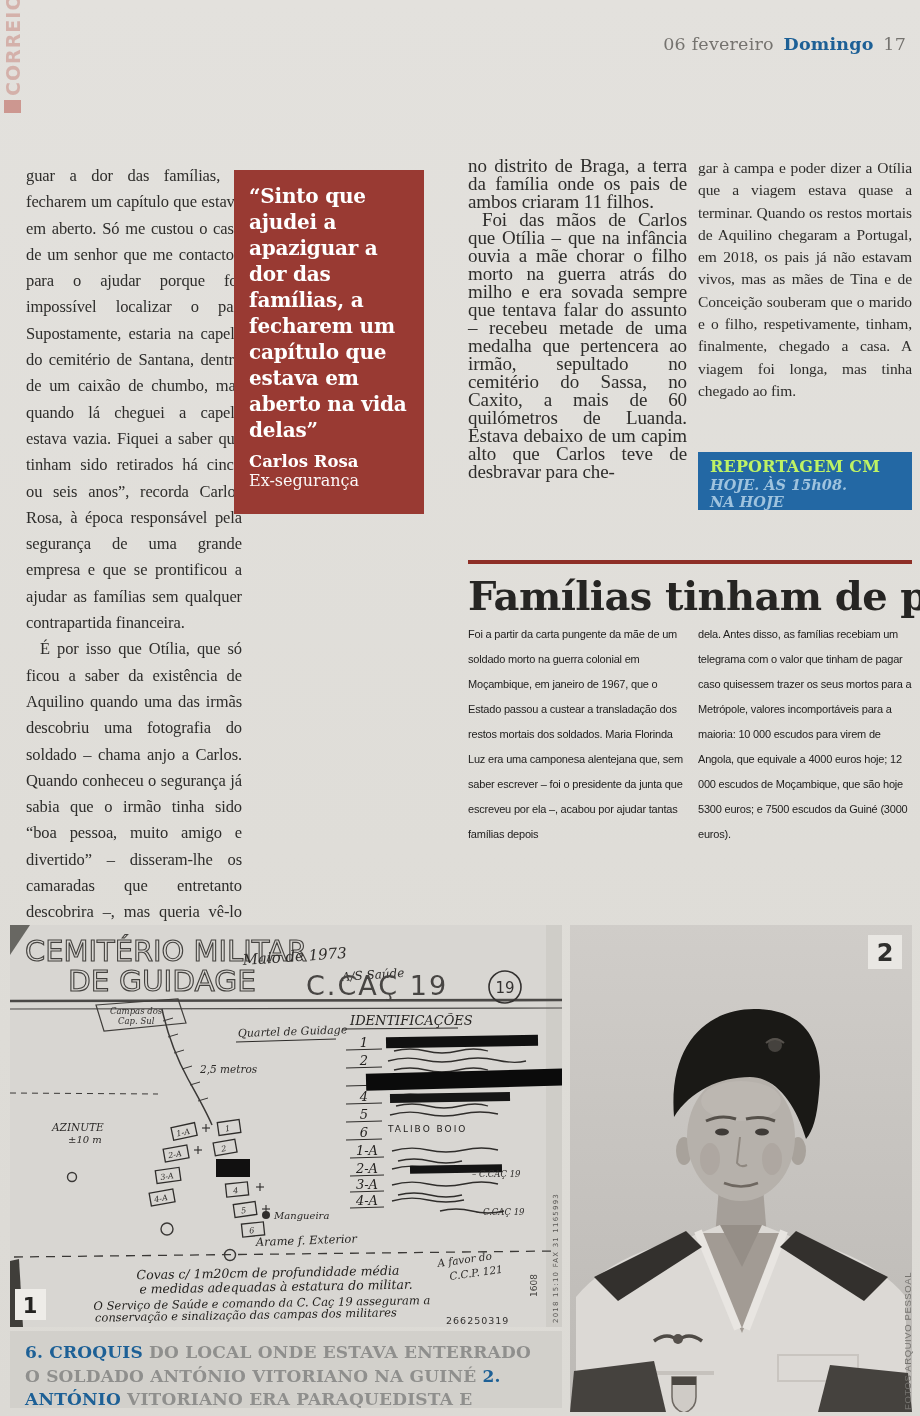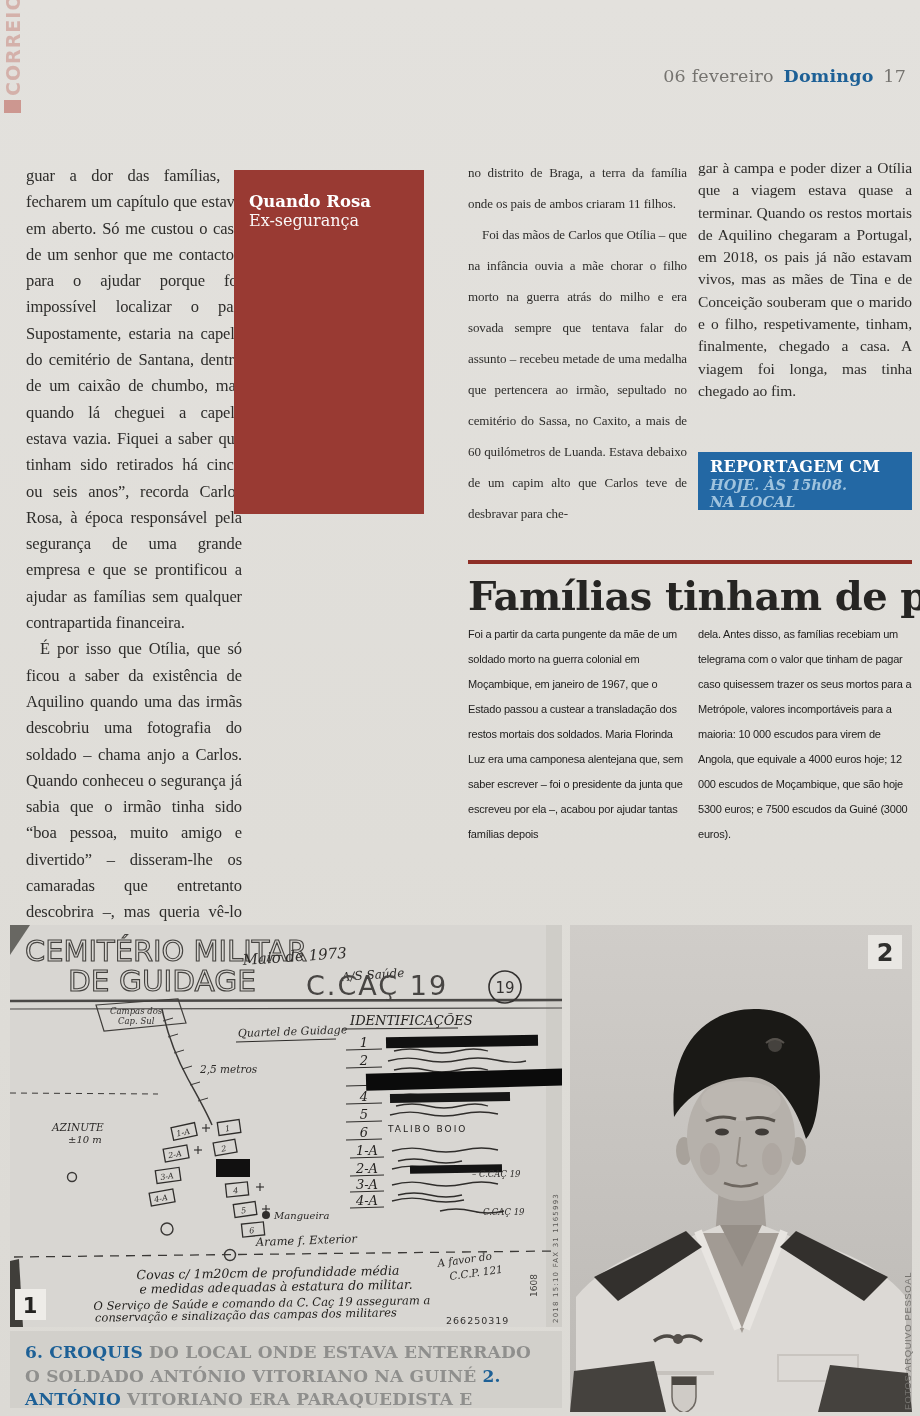--- a/index.html
+++ b/index.html
@@ -3,45 +3,45 @@
 <meta charset="utf-8">
 <style>
   html,body{margin:0;padding:0;}
   body{
     width:920px;height:1416px;position:relative;overflow:hidden;
     background:linear-gradient(180deg,#e3e1dd 0%,#dfddd8 60%,#dcdad5 100%);
     font-family:"Liberation Serif",serif;
   }
   
   .pg-header{position:absolute;right:14px;top:34px;font-family:"DejaVu Serif",serif;
-    font-size:17.5px;color:#75736f;letter-spacing:.2px;margin-top:32px;}
+    font-size:17.5px;color:#75736f;letter-spacing:.2px;}
   .pg-header .edition{color:#1d6096;font-weight:700;margin:0 4px;}
   
   .ghost-masthead{position:absolute;left:2px;top:4px;height:92px;writing-mode:vertical-rl;
     transform:rotate(180deg);font-family:"DejaVu Sans",sans-serif;font-weight:700;
     font-size:19px;letter-spacing:1px;color:rgba(186,84,74,.34);}
   .ghost-box{position:absolute;left:4px;top:100px;width:17px;height:13px;background:rgba(178,62,52,.45);}
   
   .bodycol{position:absolute;color:#2e2d2b;text-align:justify;}
   .bodycol p{margin:0;}
   .bodycol p.indent{text-indent:14px;}
   #col1{left:10px;top:163px;width:216px;font-size:16.5px;line-height:26.3px;letter-spacing:-.1px;margin-left:16px;}
-  #col3{left:468px;top:157px;width:219px;font-size:13px;line-height:31px;letter-spacing:-.1px;}
+  #col3{left:468px;top:157px;width:219px;font-size:19px;line-height:18px;letter-spacing:-.1px;}
   #col4{left:698px;top:157px;width:214px;font-size:15.5px;line-height:22.3px;letter-spacing:-.1px;}
   
   .quote-box{position:absolute;left:234px;top:170px;width:190px;height:344px;background:#993a33;
     color:#fff;box-sizing:border-box;padding:13px 15px;overflow:hidden;
     font-family:"DejaVu Serif",serif;}
   .quote-text{font-weight:700;font-size:20px;line-height:26px;letter-spacing:-.2px;}
   .quote-author{font-weight:700;font-size:16.5px;margin-top:9px;}
   .quote-role{font-weight:400;font-size:16px;opacity:.96;}
   
   .promo{position:absolute;left:698px;top:452px;width:214px;height:58px;background:#2368a4;
     box-sizing:border-box;padding:6px 12px;overflow:hidden;font-family:"DejaVu Serif",serif;}
-  .promo-line1{color:#ffffff;font-weight:700;font-size:16px;line-height:18px;letter-spacing:.2px;}
+  .promo-line1{color:#bef264;font-weight:700;font-size:16px;line-height:18px;letter-spacing:.2px;}
   .promo-line2{color:#9fc3de;font-weight:700;font-size:14.5px;line-height:17px;font-style:italic;}
   
   .section-rule{position:absolute;left:468px;top:560px;width:444px;height:4px;background:#8e2f27;}
   .section-title{position:absolute;left:468px;top:572px;width:450px;font-family:"DejaVu Serif",serif;
     font-weight:700;font-size:40px;letter-spacing:-.6px;color:#262523;white-space:nowrap;}
   .section-col{position:absolute;top:622px;font-family:"Liberation Sans",sans-serif;
     font-size:11px;line-height:25px;color:#222120;letter-spacing:-.2px;}
   #sec-col1{left:468px;width:220px;}
   #sec-col2{left:698px;width:215px;}
   
@@ -67,37 +67,38 @@
   <span class="edition">Domingo</span>
   <span>17</span>
 </div>
 
 <div id="col1" class="bodycol">
   <p>guar a dor das famílias, a fecharem um capítulo que estava em aberto. Só me custou o caso de um senhor que me contactou para o ajudar porque foi impossível localizar o pai. Supostamente, estaria na capela do cemitério de Santana, dentro de um caixão de chumbo, mas quando lá cheguei a capela estava vazia. Fiquei a saber que tinham sido retirados há cinco ou seis anos”, recorda Carlos Rosa, à época responsável pela segurança de uma grande empresa e que se prontificou a ajudar as famílias sem qualquer contrapartida financeira.</p>
   <p class="indent">É por isso que Otília, que só ficou a saber da existência de Aquilino quando uma das irmãs descobriu uma fotografia do soldado – chama anjo a Carlos. Quando conheceu o segurança já sabia que o irmão tinha sido “boa pessoa, muito amigo e divertido” – disseram-lhe os camaradas que entretanto descobrira –, mas queria vê-lo sepultado em Vila Verde,</p>
 </div>
 
 <div class="quote-box">
-  <div class="quote-author">Quando Rosa</div>
+  <div class="quote-text">“Sinto que ajudei a apaziguar a dor das famílias, a fecharem um capítulo que estava em aberto na vida delas”</div>
+  <div class="quote-author">Carlos Rosa</div>
   <div class="quote-role">Ex-segurança</div>
 </div>
 
 <div id="col3" class="bodycol">
   <p>no distrito de Braga, a terra da família onde os pais de ambos criaram 11 filhos.</p>
   <p class="indent">Foi das mãos de Carlos que Otília – que na infância ouvia a mãe chorar o filho morto na guerra atrás do milho e era sovada sempre que tentava falar do assunto – recebeu metade de uma medalha que pertencera ao irmão, sepultado no cemitério do Sassa, no Caxito, a mais de 60 quilómetros de Luanda. Estava debaixo de um capim alto que Carlos teve de desbravar para che-</p>
 </div>
 
 <div id="col4" class="bodycol">
   <p>gar à campa e poder dizer a Otília que a viagem estava quase a terminar. Quando os restos mortais de Aquilino chegaram a Portugal, em 2018, os pais já não estavam vivos, mas as mães de Tina e de Conceição souberam que o marido e o filho, respetivamente, tinham, finalmente, chegado a casa. A viagem foi longa, mas tinha chegado ao fim.</p>
 </div>
 
 <div class="promo">
   <div class="promo-line1">REPORTAGEM CM</div>
   <div class="promo-line2">HOJE. ÀS 15h08.</div>
-  <div class="promo-line2">NA LOCAL</div>
+  <div class="promo-line2">NA HOJE</div>
 </div>
 
 <div class="section-rule"></div>
 <div class="section-title">Famílias tinham de pagar</div>
 <div id="sec-col1" class="section-col">Foi a partir da carta pungente da mãe de um soldado morto na guerra colonial em Moçambique, em janeiro de 1967, que o Estado passou a custear a transladação dos restos mortais dos soldados. Maria Florinda Luz era uma camponesa alentejana que, sem saber escrever – foi o presidente da junta que escreveu por ela –, acabou por ajudar tantas famílias depois</div>
 <div id="sec-col2" class="section-col">dela. Antes disso, as famílias recebiam um telegrama com o valor que tinham de pagar caso quisessem trazer os seus mortos para a Metrópole, valores incomportáveis para a maioria: 10 000 escudos para virem de Angola, que equivale a 4000 euros hoje; 12 000 escudos de Moçambique, que são hoje 5300 euros; e 7500 escudos da Guiné (3000 euros).</div>
 
 <div class="map-wrap">
 <svg width="552" height="402" viewBox="0 0 552 402">
   <rect x="0" y="0" width="552" height="402" fill="#d8d6d2"></rect>

